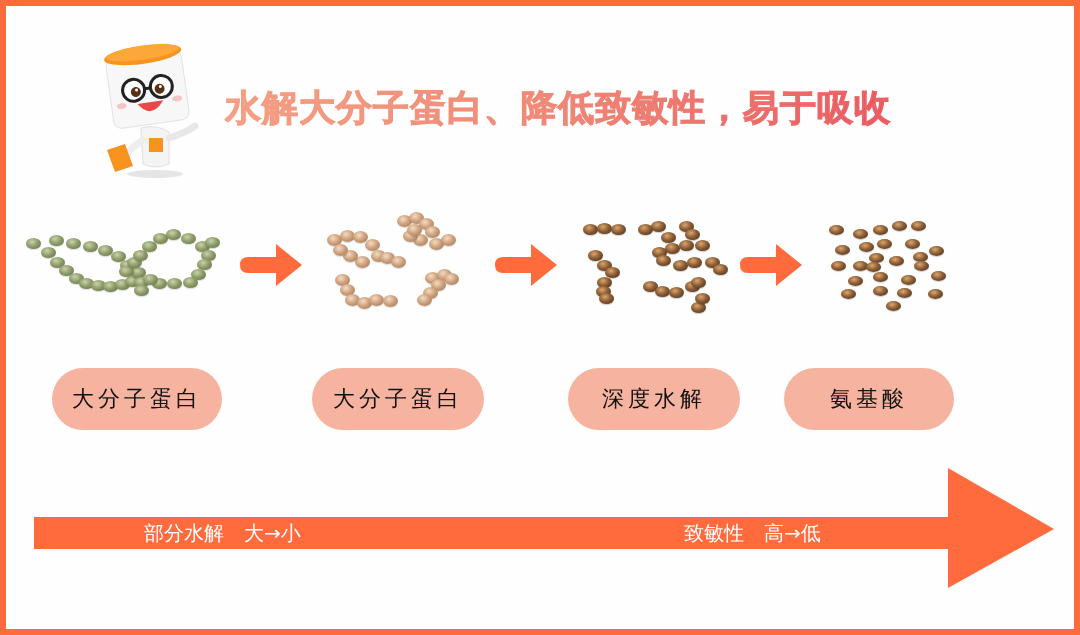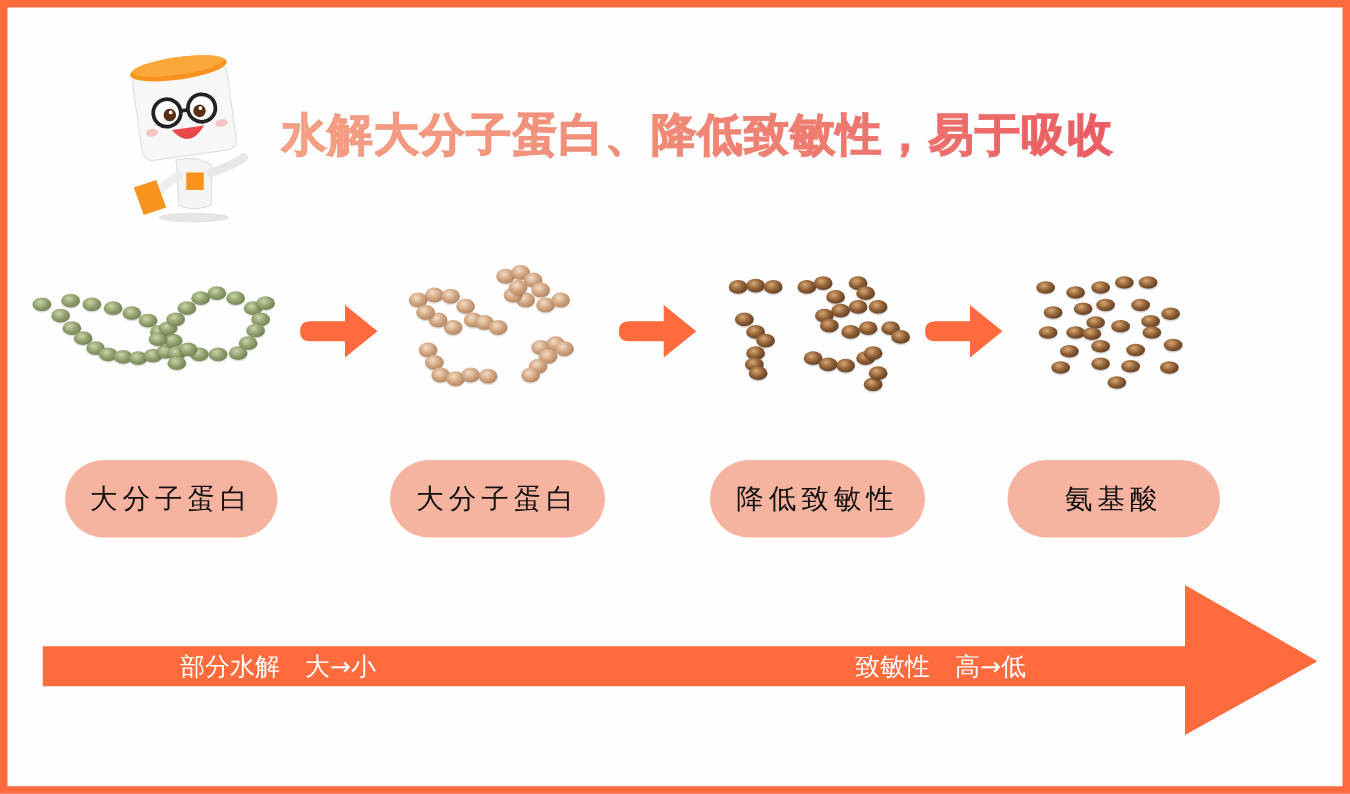--- a/index.html
+++ b/index.html
@@ -61,22 +61,22 @@
 </svg>
 <svg class="step-arrow" style="left:495px;top:242px" viewBox="0 0 64 46">
   <path d="M8 15 H36 V2 L62 23 L36 44 V31 H8 Q0 31 0 23 Q0 15 8 15 Z" fill="#FF6B3D"></path>
 </svg>
 <svg class="step-arrow" style="left:740px;top:242px" viewBox="0 0 64 46">
   <path d="M8 15 H36 V2 L62 23 L36 44 V31 H8 Q0 31 0 23 Q0 15 8 15 Z" fill="#FF6B3D"></path>
 </svg>
 
 <div class="pill" style="left:52px;width:170px">大分子蛋白</div>
 <div class="pill" style="left:312px;width:172px">大分子蛋白</div>
-<div class="pill" style="left:568px;width:172px">降低致敏性</div>
-<div class="pill" style="left:806px;width:170px">氨基酸</div>
+<div class="pill" style="left:568px;width:172px">深度水解</div>
+<div class="pill" style="left:784px;width:170px">氨基酸</div>
 
 <svg class="big-arrow" viewBox="0 0 1020 120">
   <path d="M0 49 H914 V0 L1020 61 L914 120 V81 H0 Z" fill="#FF6B3D"></path>
 </svg>
 <div class="arrow-label" style="left:144px">部分水解　大→小</div>
 <div class="arrow-label" style="left:684px">致敏性　高→低</div>
 
 <div class="bead green" style="left: 25.5px; top: 237.5px; width: 15px; height: 11px;"></div>
 <div class="bead green" style="left: 40.5px; top: 246.5px; width: 15px; height: 11px;"></div>
 <div class="bead green" style="left: 49.5px; top: 256.5px; width: 15px; height: 11px;"></div>

